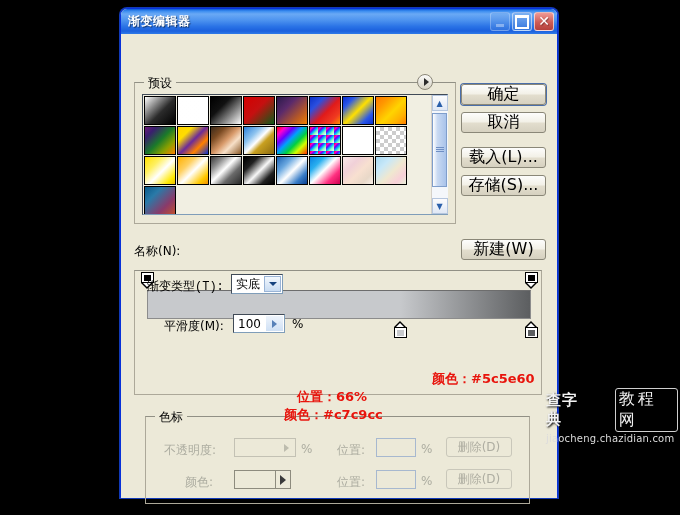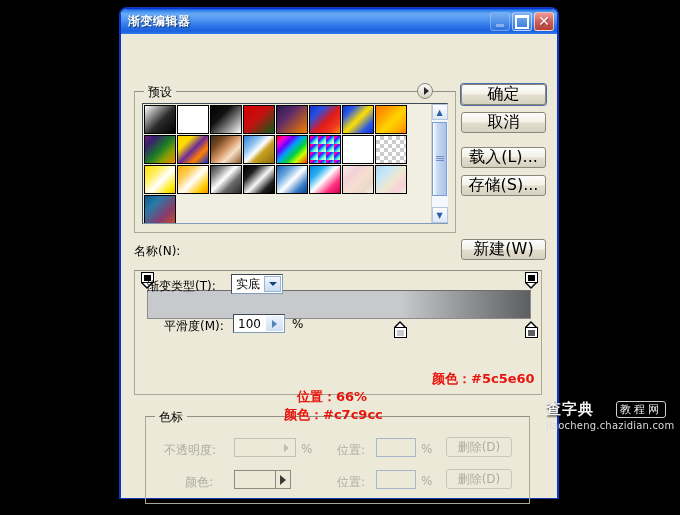--- a/index.html
+++ b/index.html
@@ -75,21 +75,21 @@
     border-top-color: #919085;
     background: transparent;
   }
   .group-legend {
     position: absolute; top: -8px; left: 9px;
     background: #ece9d8; padding: 0 4px;
     font-size: 12px; color: #000; white-space: nowrap;
   }
 
   
-  #presets-group { left: 13px; top: 48px; width: 322px; height: 142px; margin-top: 9px; }
+  #presets-group { left: 13px; top: 48px; width: 322px; height: 142px; }
   .preset-box {
     position: absolute; left: 7px; top: 11px;
     width: 306px; height: 121px;
     background: #fff;
     border: 1px solid #7f9db9;
     border-top-color: #404a56; border-left-color: #404a56;
     display: flex;
   }
   .swatch-area {
     width: 288px; height: 119px; overflow: hidden;
@@ -323,21 +323,21 @@
     justify-content: center;
   }
   .wm-top { display: flex; align-items: center; gap: 22px; }
   .wm-cn {
     color: #f2f2f2; font-size: 15px; font-weight: bold;
     text-shadow: 1px 1px 2px #000;
     letter-spacing: 1px;
   }
   .wm-box {
     border: 1px solid #cfcfcf; border-radius: 3px;
-    padding: 0 3px; color: #efefef; font-size: 11px; letter-spacing: 3px;
+    padding: 0 3px; color: #efefef; font-size: 16px; letter-spacing: 3px;
   }
   .wm-url { color: #dcdcdc; font-size: 10px; margin-top: 1px; letter-spacing: .2px; }
 </style>
 </head>
 <body>
 
 <div id="root">
 
   <div class="window">
 
@@ -426,21 +426,21 @@
             </div>
           </div>
           <div class="stop-col" style="left: 389.5px; top: 50px;">
             <div class="pt-up"></div>
             <div class="sq">
               <i style="background:#5c5e60"></i>
             </div>
           </div>
         </div>
 
-      <div class="label" style="left:26px; top:244px;">渐变类型(T):</div>
+      <div class="label" style="left:26px; top:244px;font-family:Liberation Mono, monospace;">渐变类型(T):</div>
       <div class="combo" style="left:110px; top:240px; width:52px;">
         <span>实底</span>
         <span class="arrow-box">
             <i class="caret-down"></i>
           </span>
       </div>
 
       <div class="label" style="left:43px; top:284px;">平滑度(M):</div>
       <div class="spin" style="left:112px; top:280px; width:52px;">
         <span>100</span>

